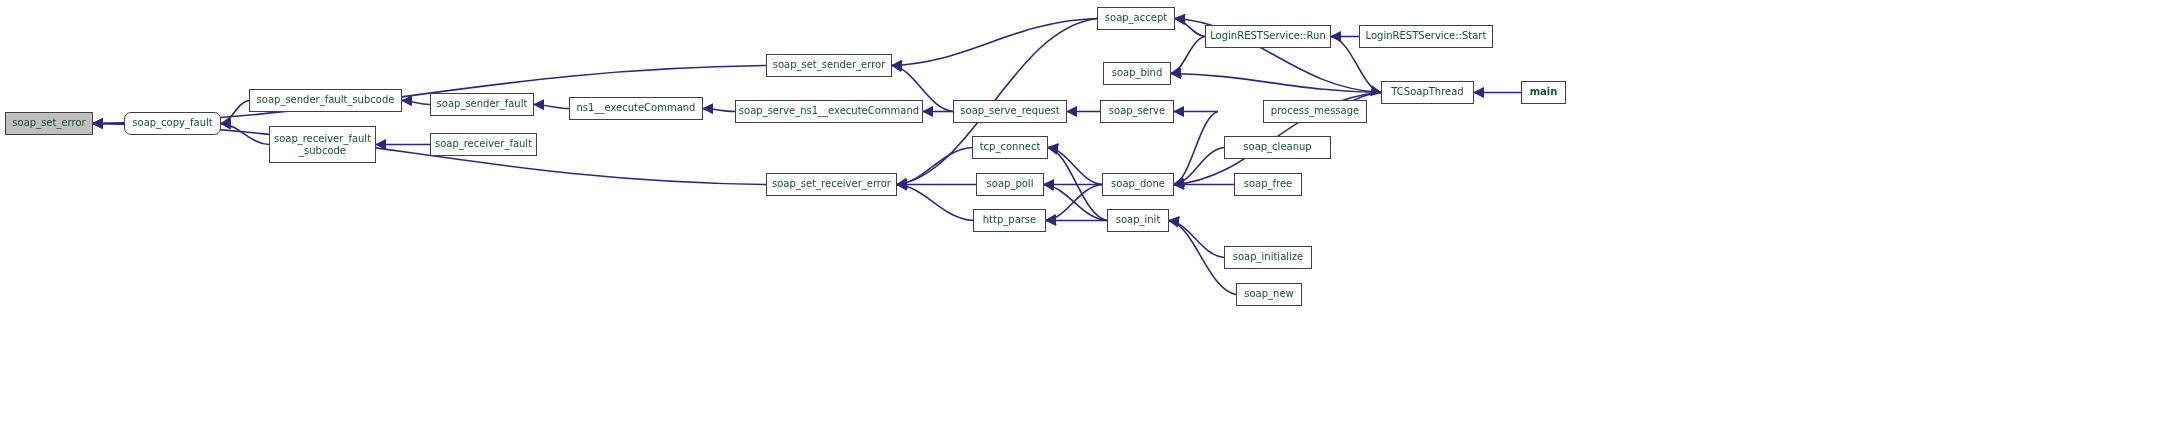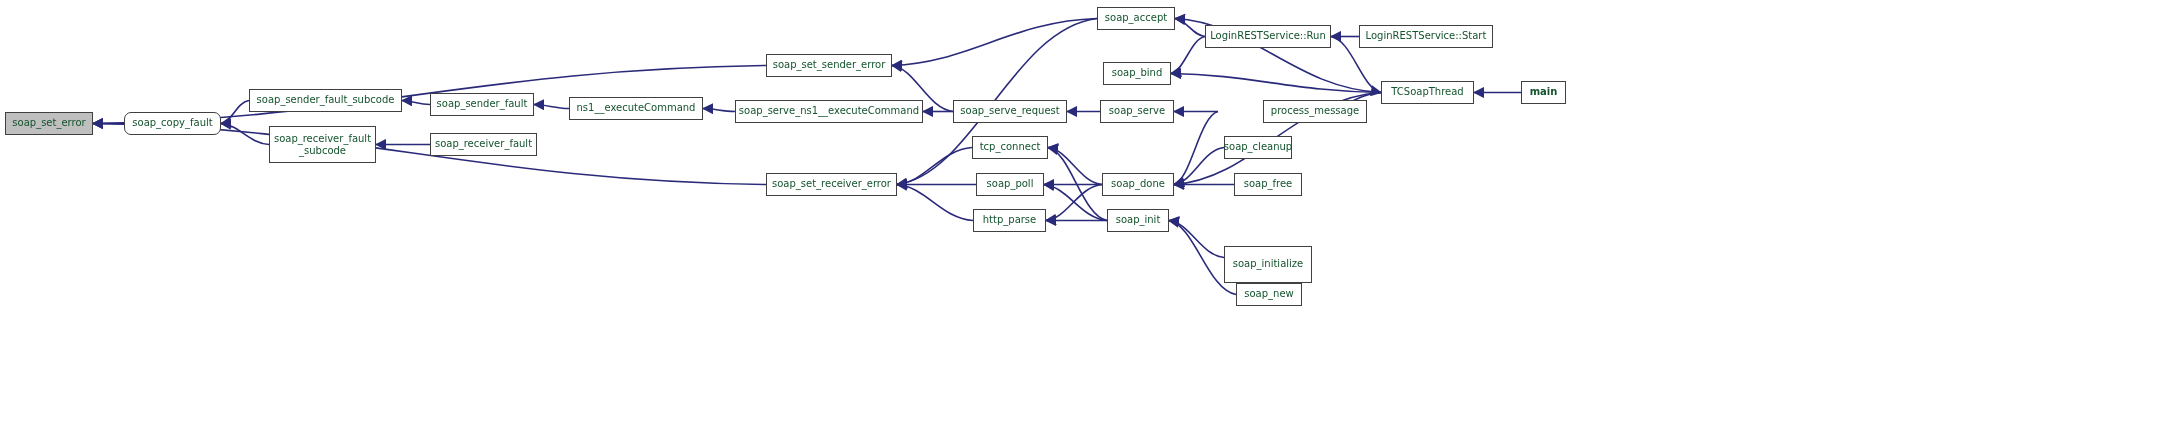--- a/index.html
+++ b/index.html
@@ -110,23 +110,23 @@
       <div class="node" style="left: 953px; top: 100px; width: 114px; height: 23px;">soap_serve_request</div>
       <div class="node" style="left: 972px; top: 136px; width: 76px; height: 23px;">tcp_connect</div>
       <div class="node" style="left: 976px; top: 173px; width: 68px; height: 23px;">soap_poll</div>
       <div class="node" style="left: 973px; top: 209px; width: 73px; height: 23px;">http_parse</div>
       <div class="node" style="left: 1097px; top: 7px; width: 78px; height: 23px;">soap_accept</div>
       <div class="node" style="left: 1103px; top: 62px; width: 68px; height: 23px;">soap_bind</div>
       <div class="node" style="left: 1100px; top: 100px; width: 74px; height: 23px;">soap_serve</div>
       <div class="node" style="left: 1102px; top: 173px; width: 72px; height: 23px;">soap_done</div>
       <div class="node" style="left: 1107px; top: 209px; width: 62px; height: 23px;">soap_init</div>
       <div class="node" style="left: 1218px; top: 100px; width: 104px; height: 23px; margin-left: 45px;">process_message</div>
-      <div class="node" style="left: 1224px; top: 136px; width: 68px; height: 23px;">soap_cleanup</div>
+      <div class="node" style="left: 1224px; top: 136px; width: 107px; height: 23px;">soap_cleanup</div>
       <div class="node" style="left: 1234px; top: 173px; width: 68px; height: 23px;">soap_free</div>
-      <div class="node" style="left: 1224px; top: 246px; width: 88px; height: 37px;">soap_initialize</div>
+      <div class="node" style="left: 1224px; top: 246px; width: 88px; height: 23px;">soap_initialize</div>
       <div class="node" style="left: 1236px; top: 283px; width: 66px; height: 23px;">soap_new</div>
       <div class="node" style="left: 1205px; top: 25px; width: 126px; height: 23px;">LoginRESTService::Run</div>
       <div class="node" style="left: 1359px; top: 25px; width: 134px; height: 23px;">LoginRESTService::Start</div>
       <div class="node" style="left: 1381px; top: 81px; width: 93px; height: 23px;">TCSoapThread</div>
       <div class="node" style="left: 1521px; top: 81px; width: 45px; height: 23px; font-weight: bold;">main</div>
     </div>
 
 </div>
 
 </body></html>

